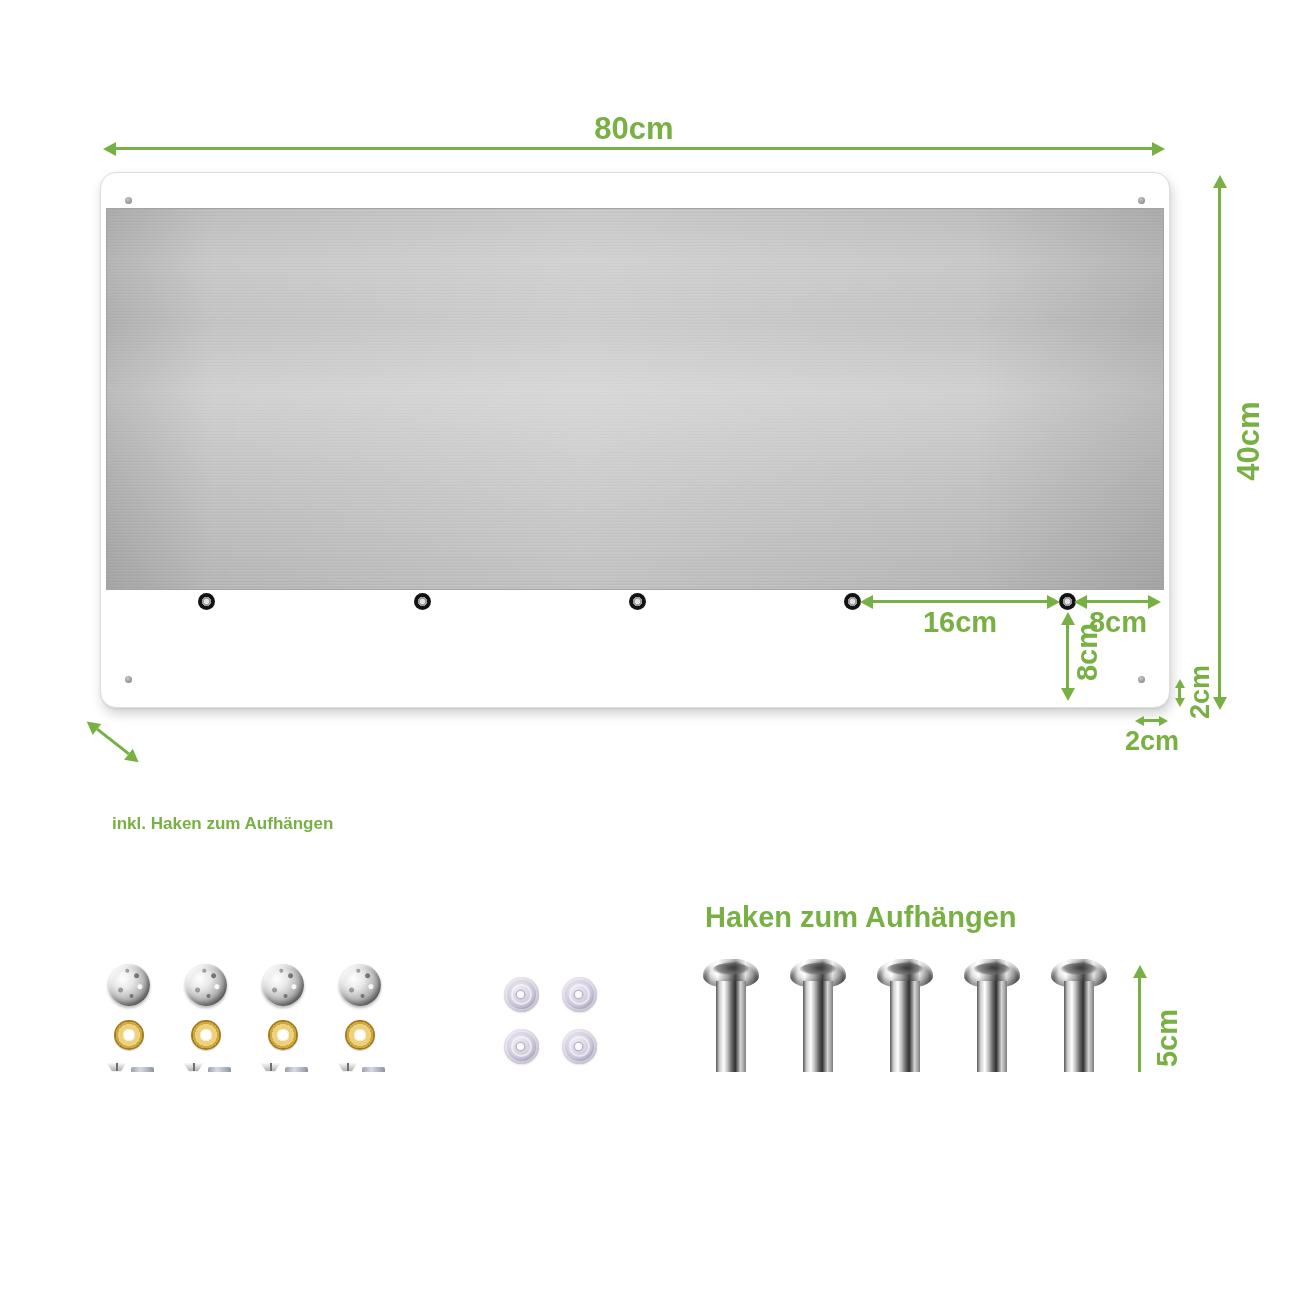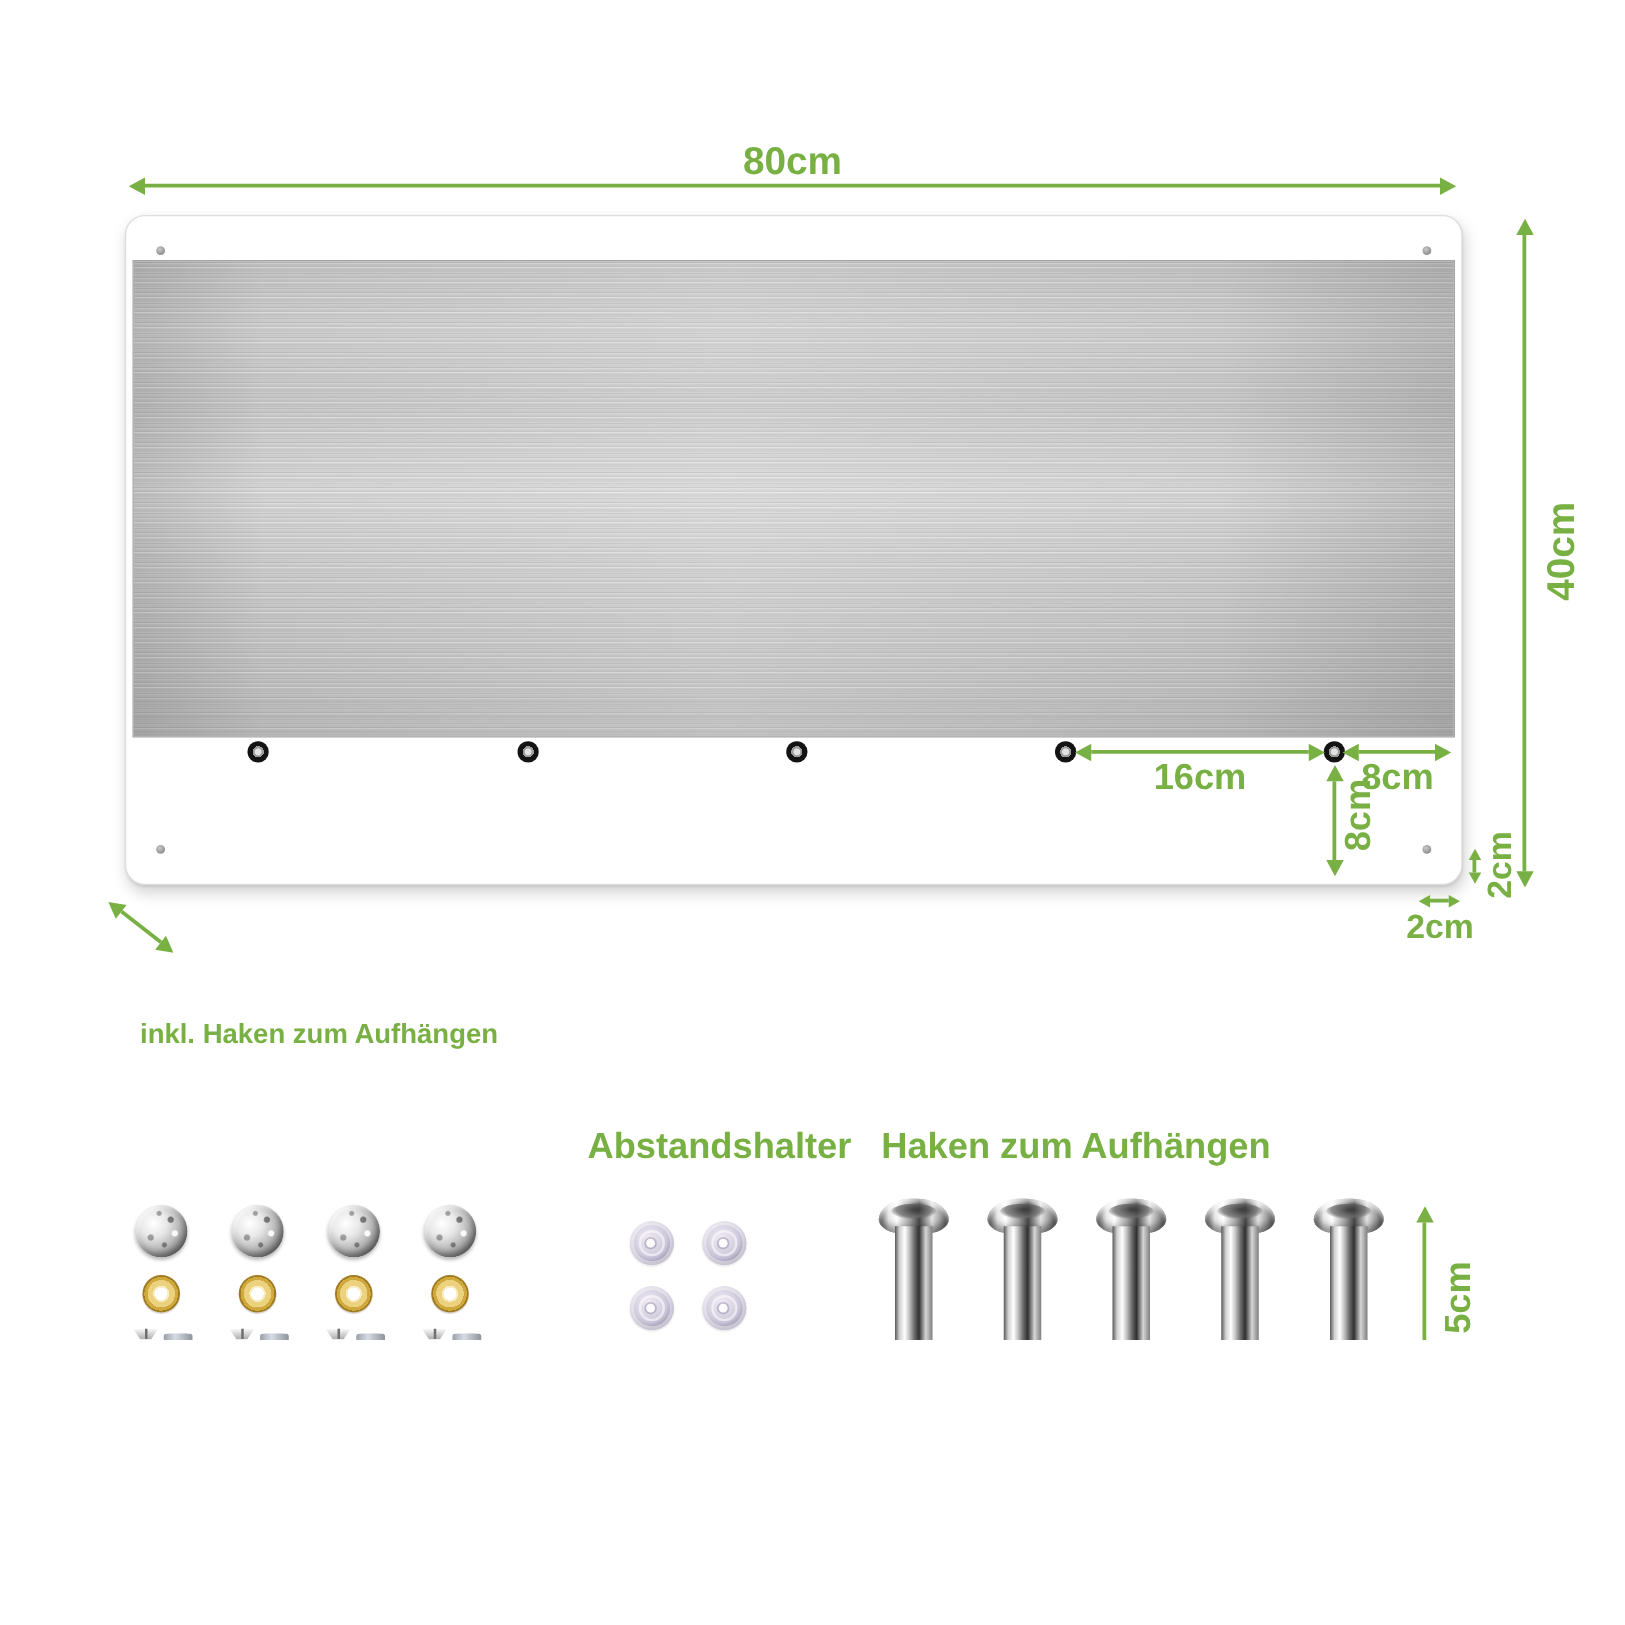--- a/index.html
+++ b/index.html
@@ -44,21 +44,21 @@
       repeating-linear-gradient(0deg, rgba(255,255,255,.30) 0px, rgba(130,130,130,.26) 1px, rgba(255,255,255,.06) 2px, rgba(165,165,165,.28) 3px),
       linear-gradient(180deg, #c0c0c0 0%, #cecece 14%, #c7c7c7 30%, #d8d8d8 48%, #cccccc 64%, #c1c1c1 82%, #b7b7b7 100%);
   }
   .corner-dot{ position:absolute; width:7px; height:7px; border-radius:50%;
     background:radial-gradient(circle at 40% 35%, #c9c9c9, #909090 70%, #7b7b7b); }
   .mount-dot{ position:absolute; width:17px; height:17px; border-radius:50%;
     background:radial-gradient(circle, #e2e2e2 0 2.5px, #9c9c9c 3px 4.5px, #131313 4.5px 8.5px);
     box-shadow:0 0 0 1px rgba(255,255,255,.5); }
   
   .depth-title{ position:absolute; color:var(--green); font-weight:bold; font-size:28px; }
-  .depth-sub{ position:absolute; color:var(--green); font-weight:bold; font-size:22px;text-align:right; }
+  .depth-sub{ position:absolute; color:var(--green); font-weight:bold; font-size:17px;text-align:right; }
   
   .section-h{ position:absolute; color:var(--green); font-weight:bold; font-size:29px; white-space:nowrap; }
   
   .wm-col{ position:absolute; top:964px; width:78px; display:flex; flex-direction:column; align-items:center; }
   .cap-chrome{ width:42px; height:42px; border-radius:50%;
     background:
       radial-gradient(circle at 68% 28%, rgba(0,0,0,.45) 0 2px, transparent 3px),
       radial-gradient(circle at 30% 62%, rgba(0,0,0,.32) 0 2px, transparent 3px),
       radial-gradient(circle at 56% 76%, rgba(0,0,0,.38) 0 1.5px, transparent 2.5px),
       radial-gradient(circle at 46% 16%, rgba(0,0,0,.32) 0 1.5px, transparent 2.5px),
@@ -201,21 +201,20 @@
     <div class="fix-pair">
       <div class="screw">
           <div class="s-head"></div>
           <div class="s-slot"></div>
           <div class="s-shank"></div>
         </div>
       <div class="anchor"></div>
     </div>
   </div>
 
-  <div class="section-h" style="left:470px; top:901px;">Abstandshalter</div>
   <div class="spacer-grid">
     <div class="spacer"></div>
     <div class="spacer"></div>
     <div class="spacer"></div>
     <div class="spacer"></div>
   </div>
 
   <div class="section-h" style="left:705px; top:901px;">Haken zum Aufhängen</div>
   <div class="hook" style="left:691px;">
       <div class="hcap"></div>

